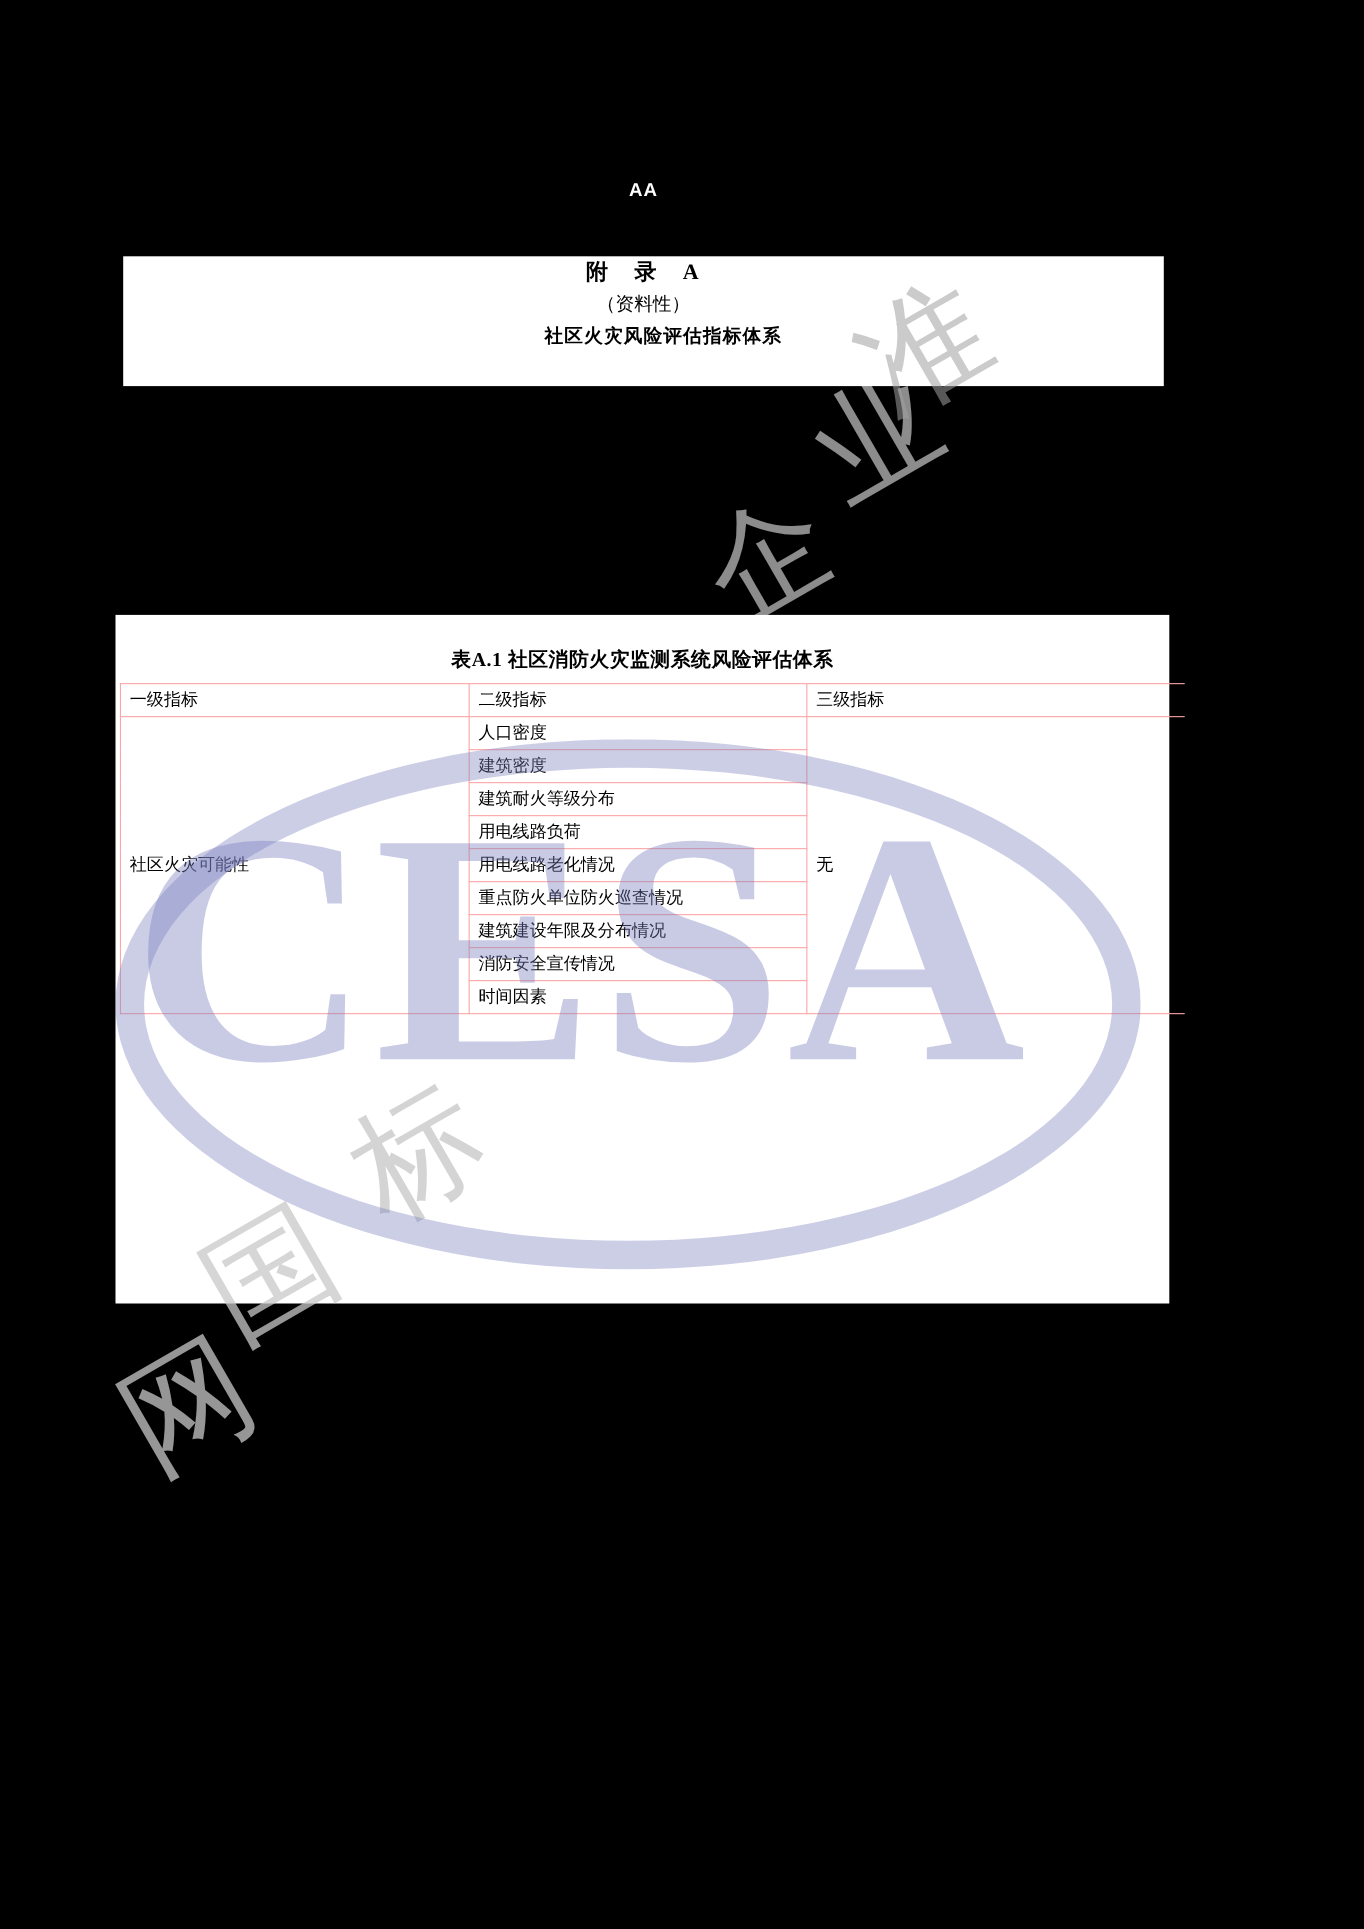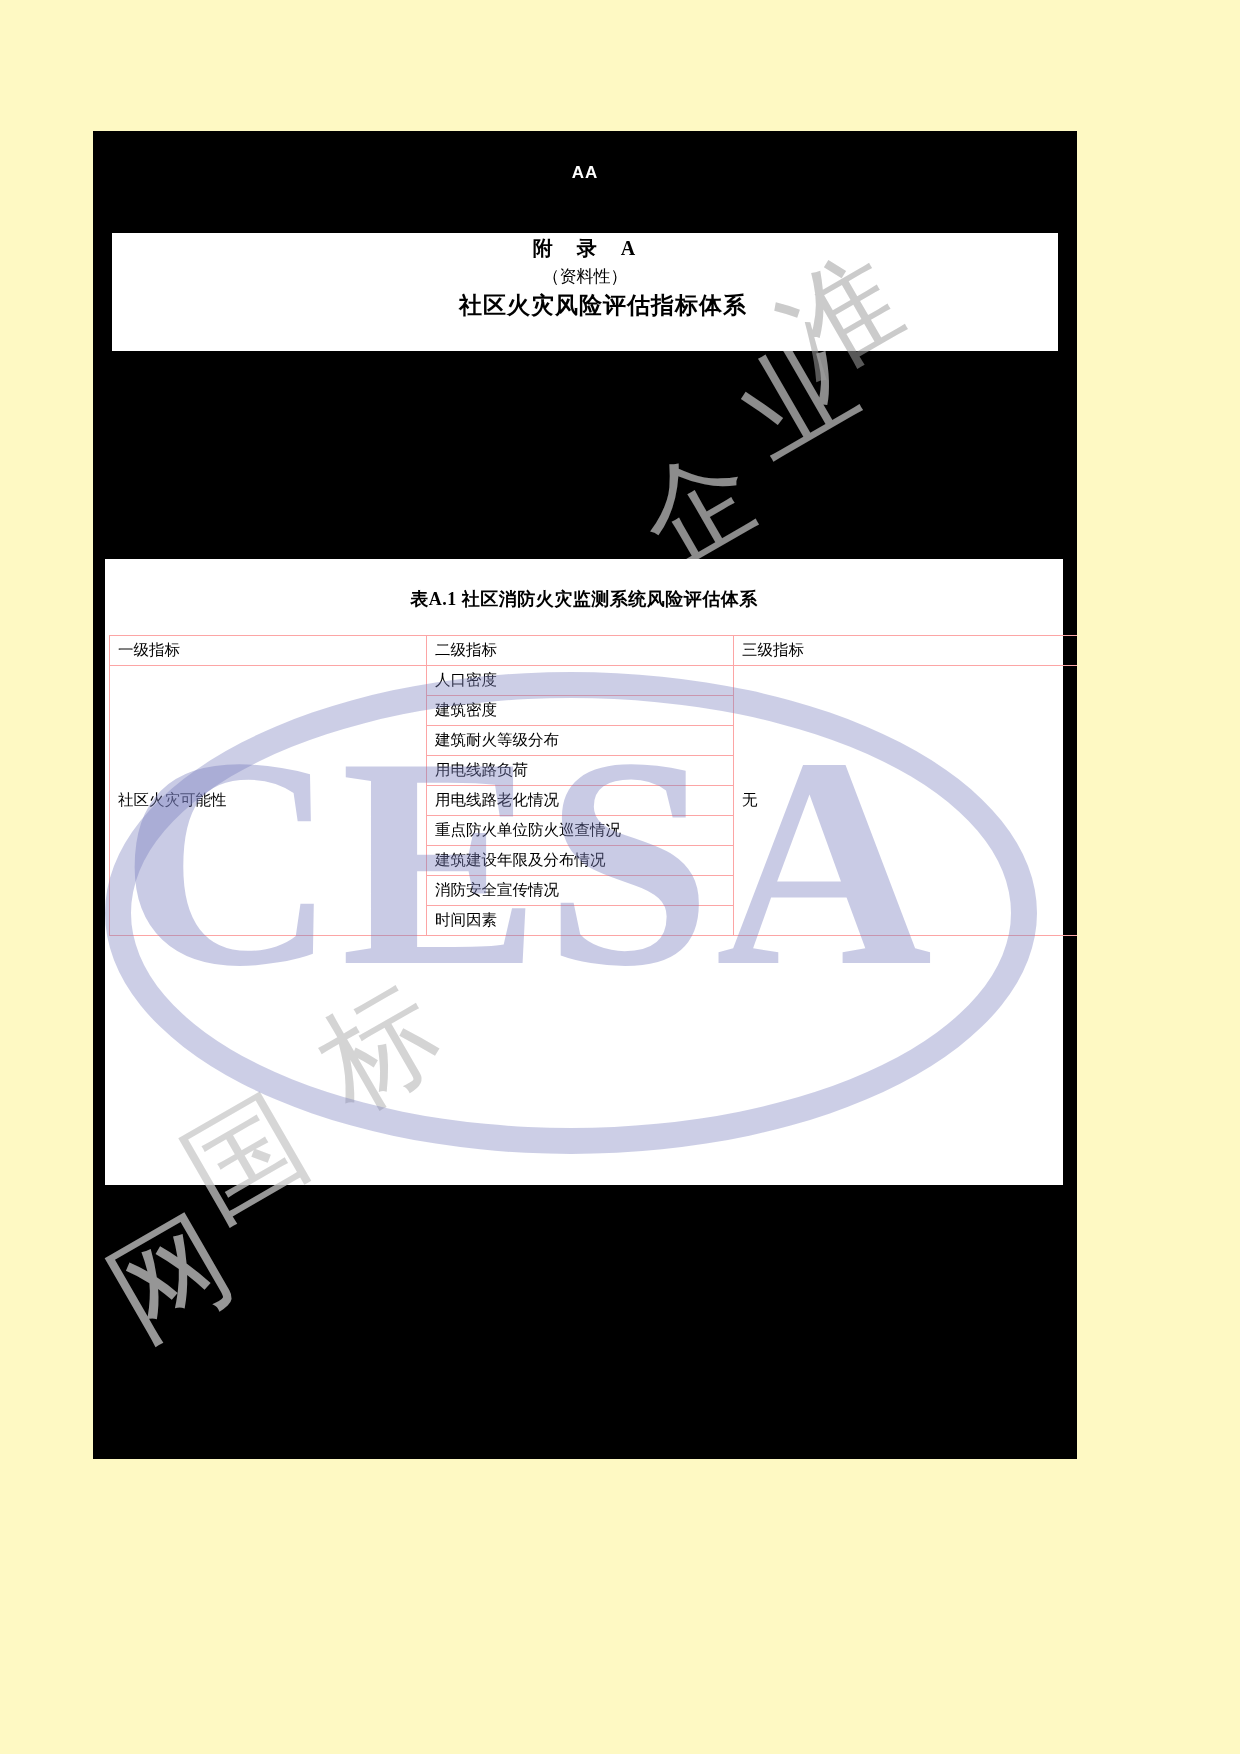--- a/index.html
+++ b/index.html
@@ -5,21 +5,21 @@
   html, body {
     margin: 0;
     padding: 0;
     background: #ffffff;
   }
   .page {
     position: relative;
     width: 1240px;
     height: 1754px;
     margin: 0 auto;
-    background: #fef9c3;
+    background: #000000;
     font-family: "Liberation Serif", "DejaVu Serif", serif;
     overflow: hidden;
   }
   
   .doc-body {
     position: absolute;
     left: 93px;
     top: 131px;
     width: 984px;
     height: 1328px;
@@ -56,21 +56,21 @@
     font-size: 20px;
     font-weight: bold;
     letter-spacing: 2px;
     line-height: 30px;
   }
   .title-block .t2 {
     font-size: 17px;
     line-height: 28px;
   }
   .title-block .t3 {
-    font-size: 23px;
+    font-size: 17px;
     font-weight: bold;
     line-height: 30px;
     letter-spacing: 1px;
     margin-left: 36px;
   }
   
   .content-block {
     position: absolute;
     left: 12px;
     top: 428px;
@@ -86,21 +86,21 @@
     line-height: 31px;
     text-align: justify;
     padding: 0 4px;
     letter-spacing: 0.2px;
   }
   .table-caption {
     text-align: center;
     font-size: 18px;
     font-weight: bold;
     margin-top: 14px;
-    margin-bottom: 24px;
+    margin-bottom: 10px;
     letter-spacing: 0.5px;
   }
   table.idx {
     border-collapse: collapse;
     width: 940px;
     margin: 0 auto;
     table-layout: fixed;
   }
   table.idx td {
     border: 1px solid #fca5a5;

